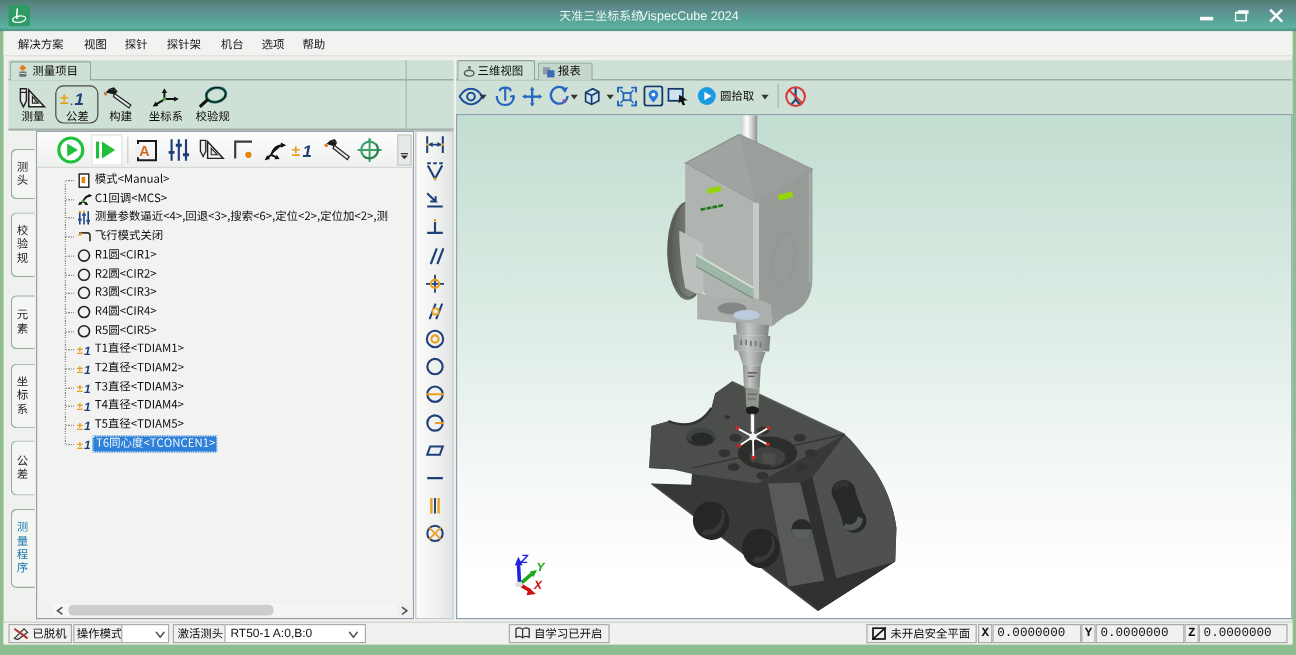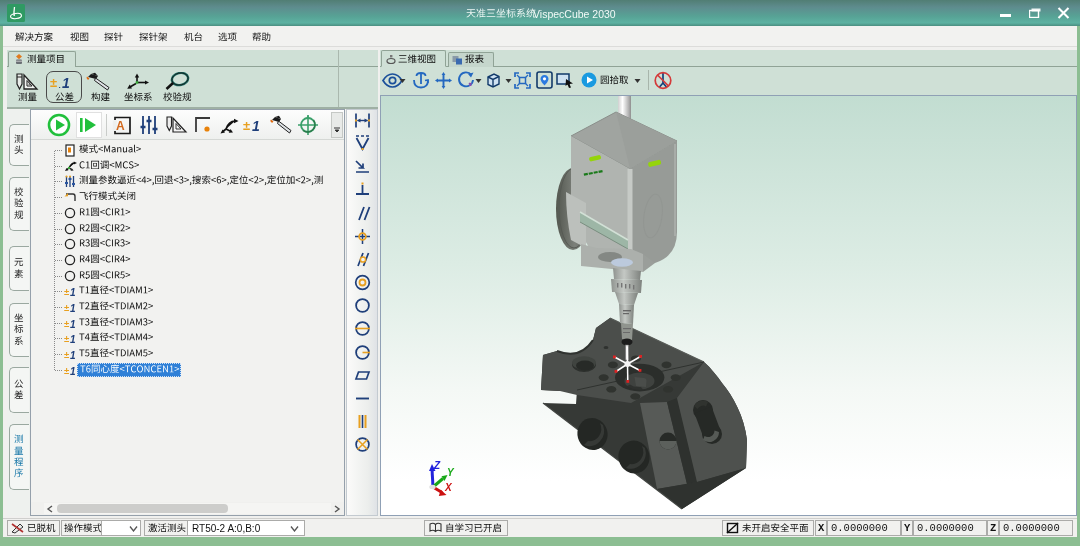--- a/index.html
+++ b/index.html
@@ -13,21 +13,21 @@
     <g transform="translate(0 8.80) scale(0.01000)" fill="#f2faf7">
       <use href="#g0" x="0.0"></use>
       <use href="#g1" x="1000.0"></use>
       <use href="#g2" x="2000.0"></use>
       <use href="#g3" x="3000.0"></use>
       <use href="#g4" x="4000.0"></use>
       <use href="#g5" x="5000.0"></use>
       <use href="#g6" x="6000.0"></use>
     </g>
   </svg>
-<div class="ab" style="left:533px;top:7.5px;font-size:10.5px;color:#f2faf7">VispecCube 2030</div>
+<div class="ab" style="left:533px;top:7.5px;font-size:10.5px;color:#f2faf7">VispecCube 2024</div>
 <div class="ab" style="left:1000px;top:14px;width:11px;height:2.5px;background:#fff"></div>
 <svg class="ab" style="left:1029px;top:8px" width="12" height="10" viewBox="0 0 12 10">
 <rect x="0.5" y="2.5" width="9" height="7" fill="none" stroke="#fff" stroke-width="1.4"></rect>
 <rect x="2.5" y="0.5" width="9" height="3" fill="#fff" opacity=".9"></rect>
 </svg>
 <svg class="ab" style="left:1057px;top:7px" width="13" height="12" viewBox="0 0 13 12">
 <path d="M1.5 1 L11.5 11 M11.5 1 L1.5 11" stroke="#fff" stroke-width="2.1"></path>
 </svg>
 <div class="ab" style="left:3px;top:26px;width:1074px;height:21px;background:#f2f2f0;border-bottom:1px solid #dcdcda"></div>
 <svg style="position:absolute;left:15.0px;top:31.5px;overflow:visible" width="40" height="12">
@@ -1012,21 +1012,21 @@
 <div style="position:absolute;top:520px;height:16px;background:#f1f1ef;border:1px solid #ababa9;left:144px;width:44px;"></div>
 <svg style="position:absolute;left:148.0px;top:523.0px;overflow:visible" width="40" height="12">
     <g transform="translate(0 8.36) scale(0.00950)" fill="#111">
       <use href="#g94" x="0.0"></use>
       <use href="#g95" x="1000.0"></use>
       <use href="#g22" x="2000.0"></use>
       <use href="#g32" x="3000.0"></use>
     </g>
   </svg>
 <div style="position:absolute;top:520px;height:16px;background:#f1f1ef;border:1px solid #ababa9;left:187px;width:118px;background:#fff"></div>
-<div class="ab" style="left:192px;top:522.5px;font-size:10px;color:#111">RT50-2 A:0,B:0</div>
+<div class="ab" style="left:192px;top:522.5px;font-size:10px;color:#111">RT50-1 A:0,B:0</div>
 <svg class="ab" style="left:290px;top:526px" width="9" height="6" viewBox="0 0 9 6">
     <path d="M1 0.5 L4.5 5 L8 0.5" fill="none" stroke="#555" stroke-width="1.3"></path>
   </svg>
 <div style="position:absolute;top:520px;height:16px;background:#f1f1ef;border:1px solid #ababa9;left:424px;width:84px;"></div>
 <svg class="ab" style="left:429px;top:522px" width="13" height="12" viewBox="0 0 13 12">
 <path d="M1 2 C3 1 5 1 6.5 2.5 C8 1 10 1 12 2 L12 9 C10 8 8 8 6.5 9.5 C5 8 3 8 1 9 Z" fill="none" stroke="#333" stroke-width="1.1"></path>
 <path d="M6.5 2.5 V9.5" stroke="#333" stroke-width="1"></path>
 </svg>
 <svg style="position:absolute;left:445.0px;top:523.0px;overflow:visible" width="59" height="12">
     <g transform="translate(0 8.36) scale(0.00950)" fill="#111">

